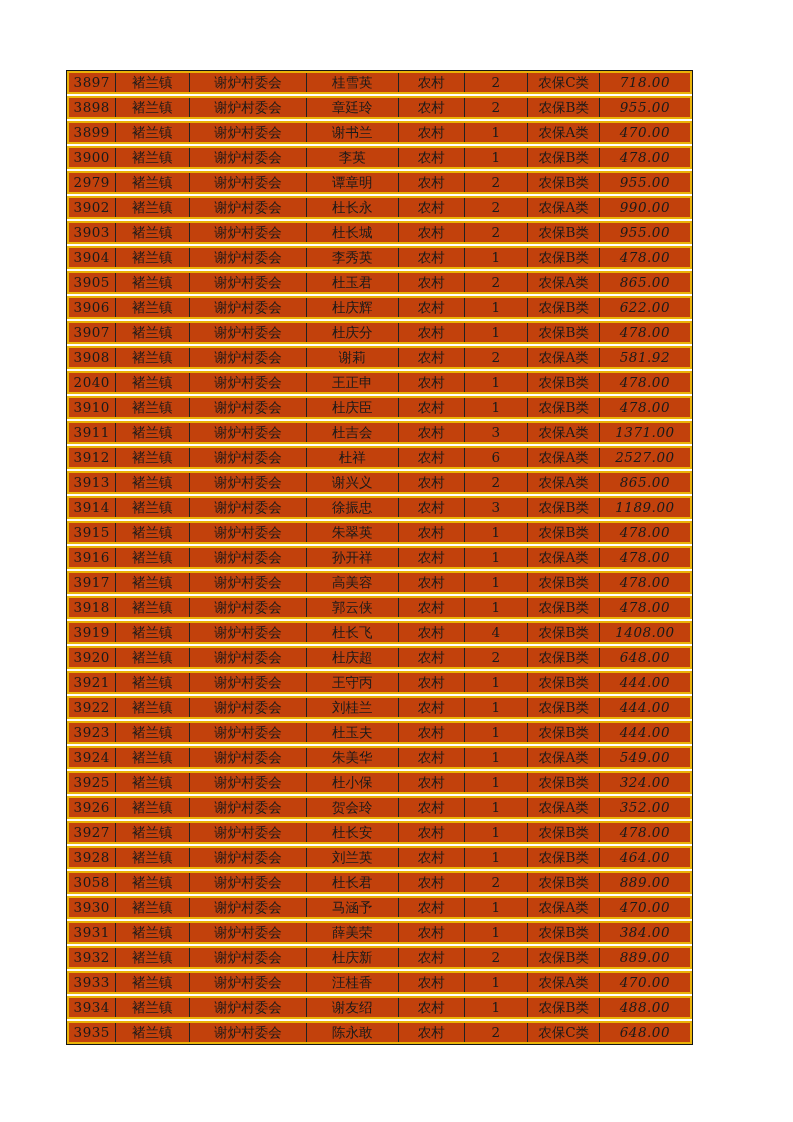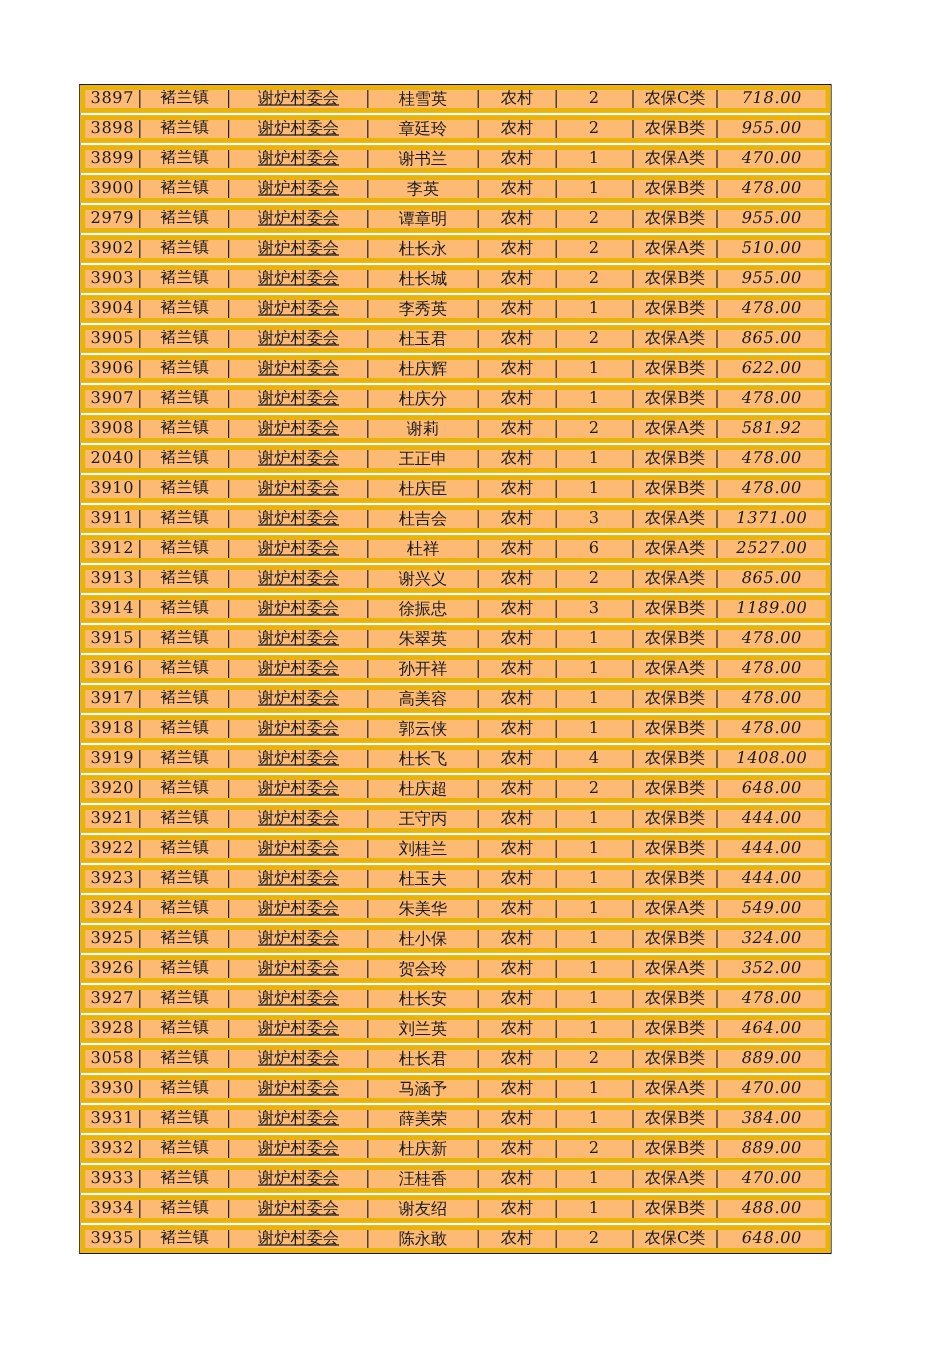--- a/index.html
+++ b/index.html
@@ -22,39 +22,39 @@
     width: 627px;
     display: flex;
     flex-direction: column;
     gap: 2px;                       
     border: 1px solid #161616;
     background: #ffffff;
   }
   .trow {
     display: flex;
     height: 23px;
-    border: 4px solid #eab308;
-    background: #fdba74;
+    border: 2px solid #eab308;
+    background: #c2410c;
   }
   .tcell {
     display: flex;
     align-items: center;
     justify-content: center;
     border-right: 1px solid #222222;
     color: #1a1a1a;
     font-size: 13.5px;
     line-height: 1;
     white-space: nowrap;
     overflow: hidden;
   }
   .tcell:last-child { border-right: none; font-style: italic; }
   .c0 { width: 7.5%;  }   
-  .c1 { width: 12.0%; font-family: Liberation Mono, monospace; }   
-  .c2 { width: 18.8%; text-decoration: underline; }   
-  .c3 { width: 14.8%; font-family: Liberation Serif, serif; }   
+  .c1 { width: 12.0%; }   
+  .c2 { width: 18.8%; }   
+  .c3 { width: 14.8%; }   
   .c4 { width: 10.6%; }   
   .c5 { width: 10.3%; }   
   .c6 { width: 11.5%; }   
   .c7 { width: 14.5%; }   
   .num { letter-spacing: 0.5px; }
 </style>
 </head>
 <body>
 
 <div class="page">
@@ -110,21 +110,21 @@
         <div class="tcell c7 num">955.00</div>
       </div>
       <div class="trow">
         <div class="tcell c0 num">3902</div>
         <div class="tcell c1">褚兰镇</div>
         <div class="tcell c2">谢炉村委会</div>
         <div class="tcell c3">杜长永</div>
         <div class="tcell c4">农村</div>
         <div class="tcell c5 num">2</div>
         <div class="tcell c6">农保A类</div>
-        <div class="tcell c7 num">510.00</div>
+        <div class="tcell c7 num">990.00</div>
       </div>
       <div class="trow">
         <div class="tcell c0 num">3903</div>
         <div class="tcell c1">褚兰镇</div>
         <div class="tcell c2">谢炉村委会</div>
         <div class="tcell c3">杜长城</div>
         <div class="tcell c4">农村</div>
         <div class="tcell c5 num">2</div>
         <div class="tcell c6">农保B类</div>
         <div class="tcell c7 num">955.00</div>

